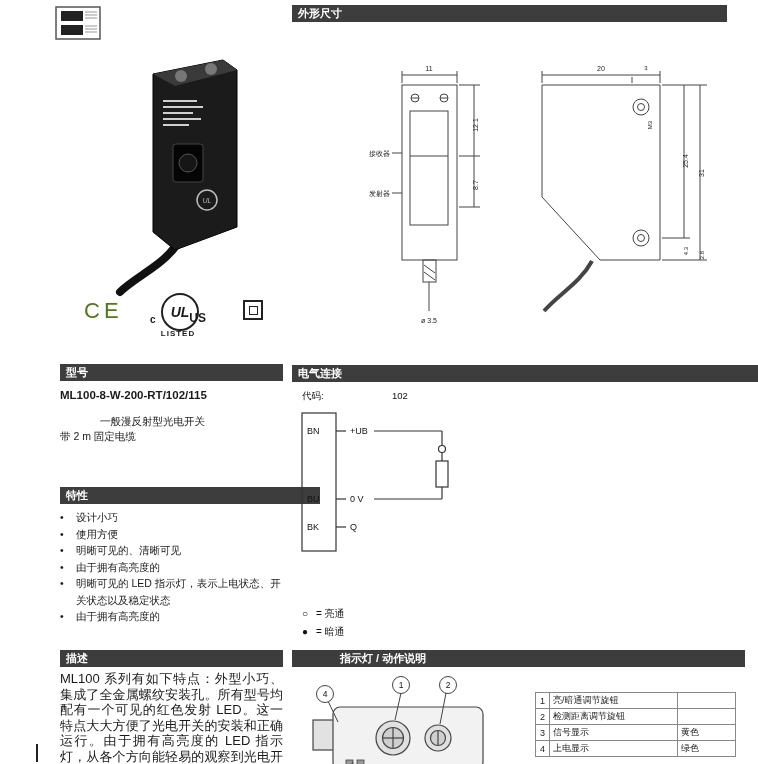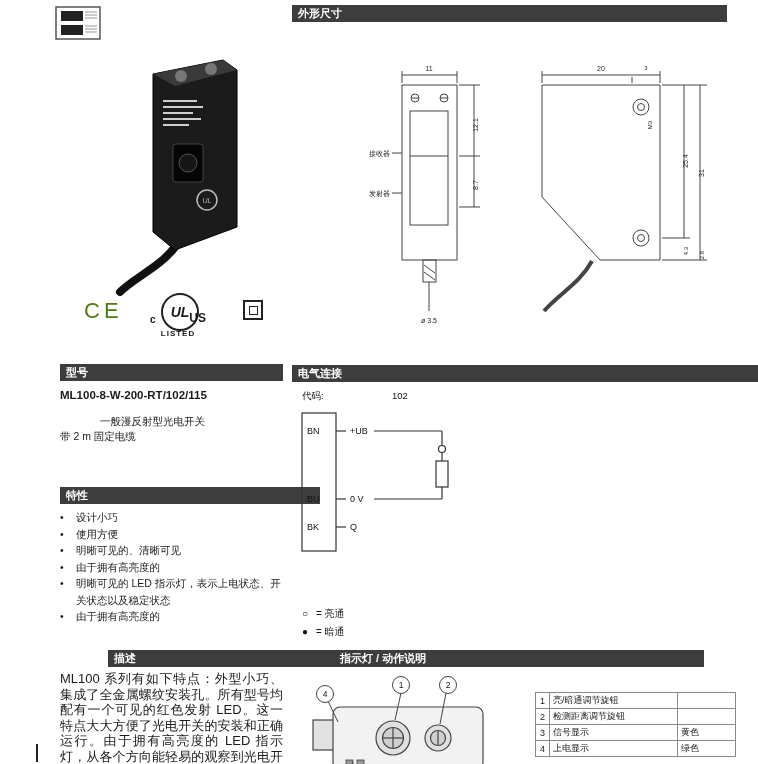--- a/index.html
+++ b/index.html
@@ -113,21 +113,21 @@
   <div class="bullet-row">
       <span class="bullet-dot">•</span>
       <span>明晰可见的 LED 指示灯，表示上电状态、开关状态以及稳定状态</span>
     </div>
   <div class="bullet-row">
       <span class="bullet-dot">•</span>
       <span>由于拥有高亮度的</span>
     </div>
 </div>
 
-<div class="abs bar" style="left:60px;top:650px;width:223px;margin-left:48px;">描述</div>
+<div class="abs bar" style="left:60px;top:650px;width:223px;">描述</div>
 <div class="abs desc-par" style="left:60px;top:671px;width:223px;">ML100 系列有如下特点：外型小巧、集成了全金属螺纹安装孔。所有型号均配有一个可见的红色发射 LED。这一特点大大方便了光电开关的安装和正确运行。由于拥有高亮度的 LED 指示灯，从各个方向能轻易的观察到光电开关的开关状态。</div>
 
 <div class="abs" style="left:36px;top:744px;width:2px;height:18px;background:#222;"></div>
 
 <div class="abs bar" style="left:292px;top:5px;width:435px;">外形尺寸</div>
 <div class="abs" style="left:292px;top:25px;">
   <svg width="453" height="330" viewBox="0 0 453 330">
     <g stroke="#444" stroke-width="1" fill="none">
 
       <line x1="110" y1="58" x2="110" y2="46"></line>
@@ -218,21 +218,21 @@
     </g>
     <g font-size="10" fill="#111">
       <text x="10" y="232">○</text>
       <text x="24" y="232">= 亮通</text>
       <text x="10" y="250">●</text>
       <text x="24" y="250">= 暗通</text>
     </g>
   </svg>
 </div>
 
-<div class="abs bar" style="left:292px;top:650px;width:412px;padding-left:48px;">指示灯 / 动作说明</div>
+<div class="abs bar" style="left:292px;top:650px;width:453px;padding-left:48px;">指示灯 / 动作说明</div>
 <div class="abs" style="left:298px;top:672px;">
   <svg width="240" height="115" viewBox="0 0 240 115">
     <g stroke="#444" stroke-width="1.2" fill="#f2f2f2">
       <rect x="15" y="48" width="24" height="30" fill="#e2e2e2"></rect>
       <rect x="35" y="35" width="150" height="62" rx="7"></rect>
     </g>
     <g stroke="#444" stroke-width="1.2" fill="#e0e0e0">
       <circle cx="95" cy="66" r="17"></circle>
         <circle cx="95" cy="66" r="10.5" fill="#cfcfcf"></circle>
       <line x1="95" y1="56" x2="95" y2="76"></line>

